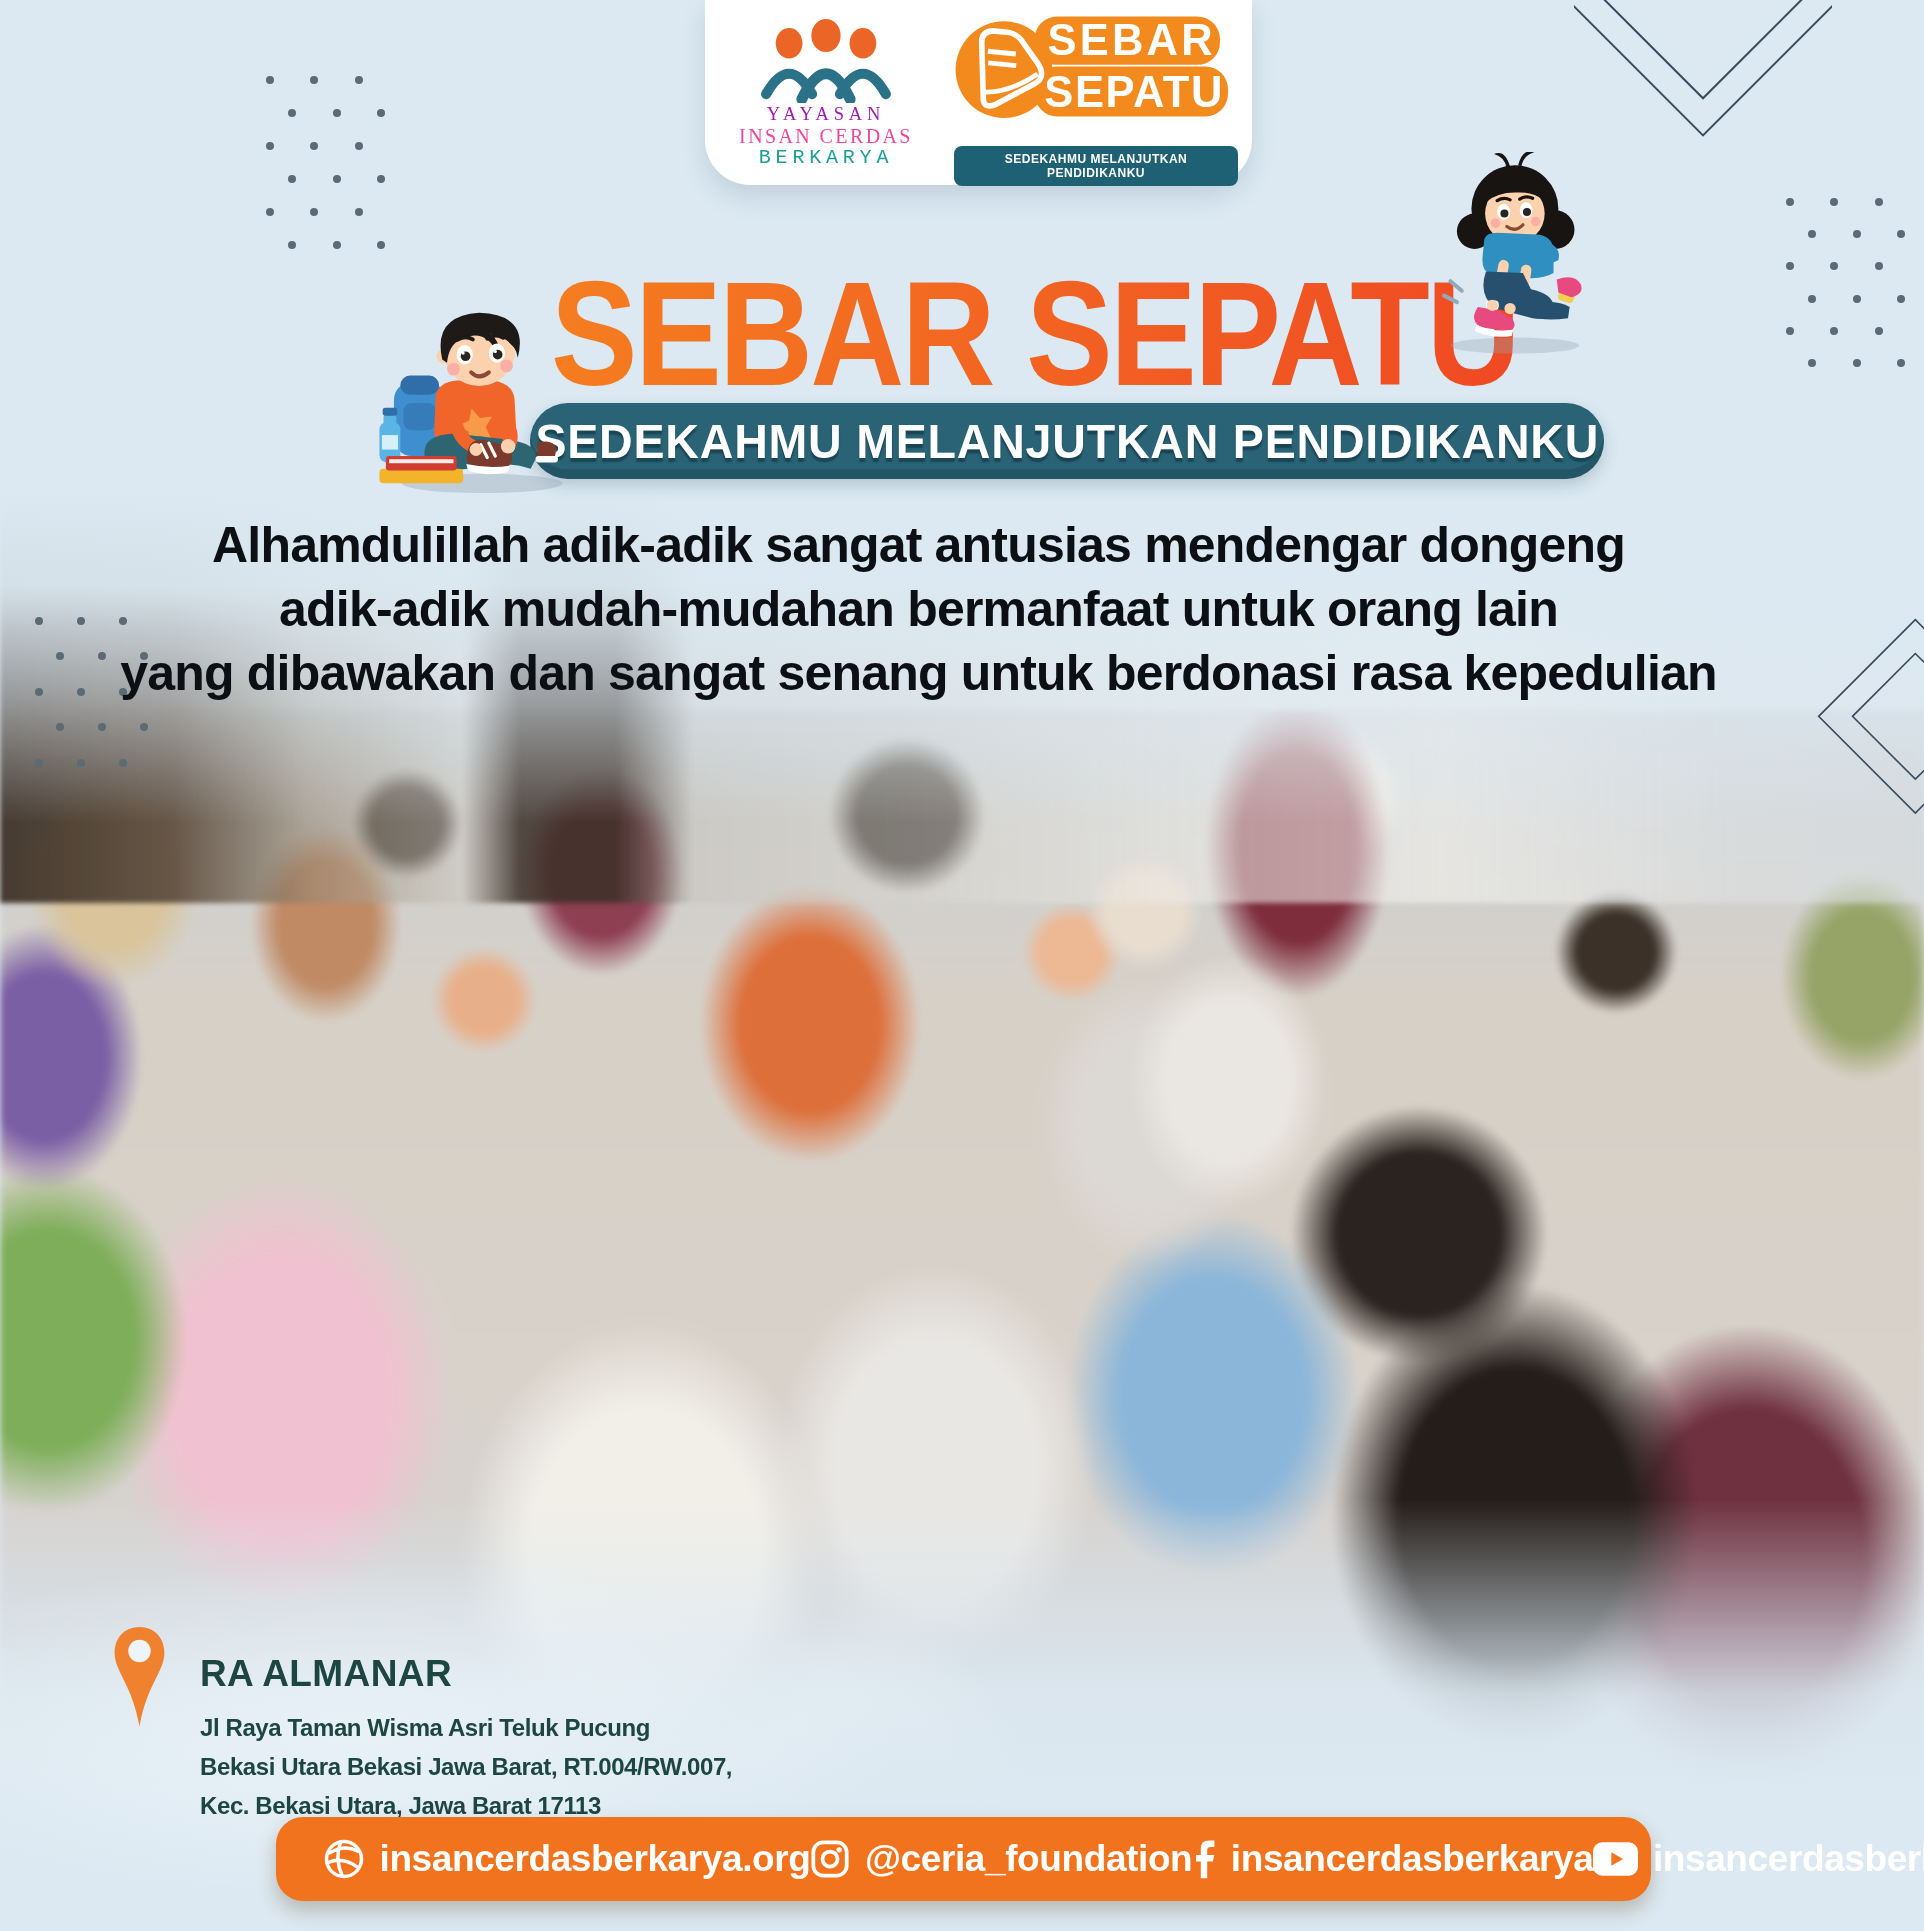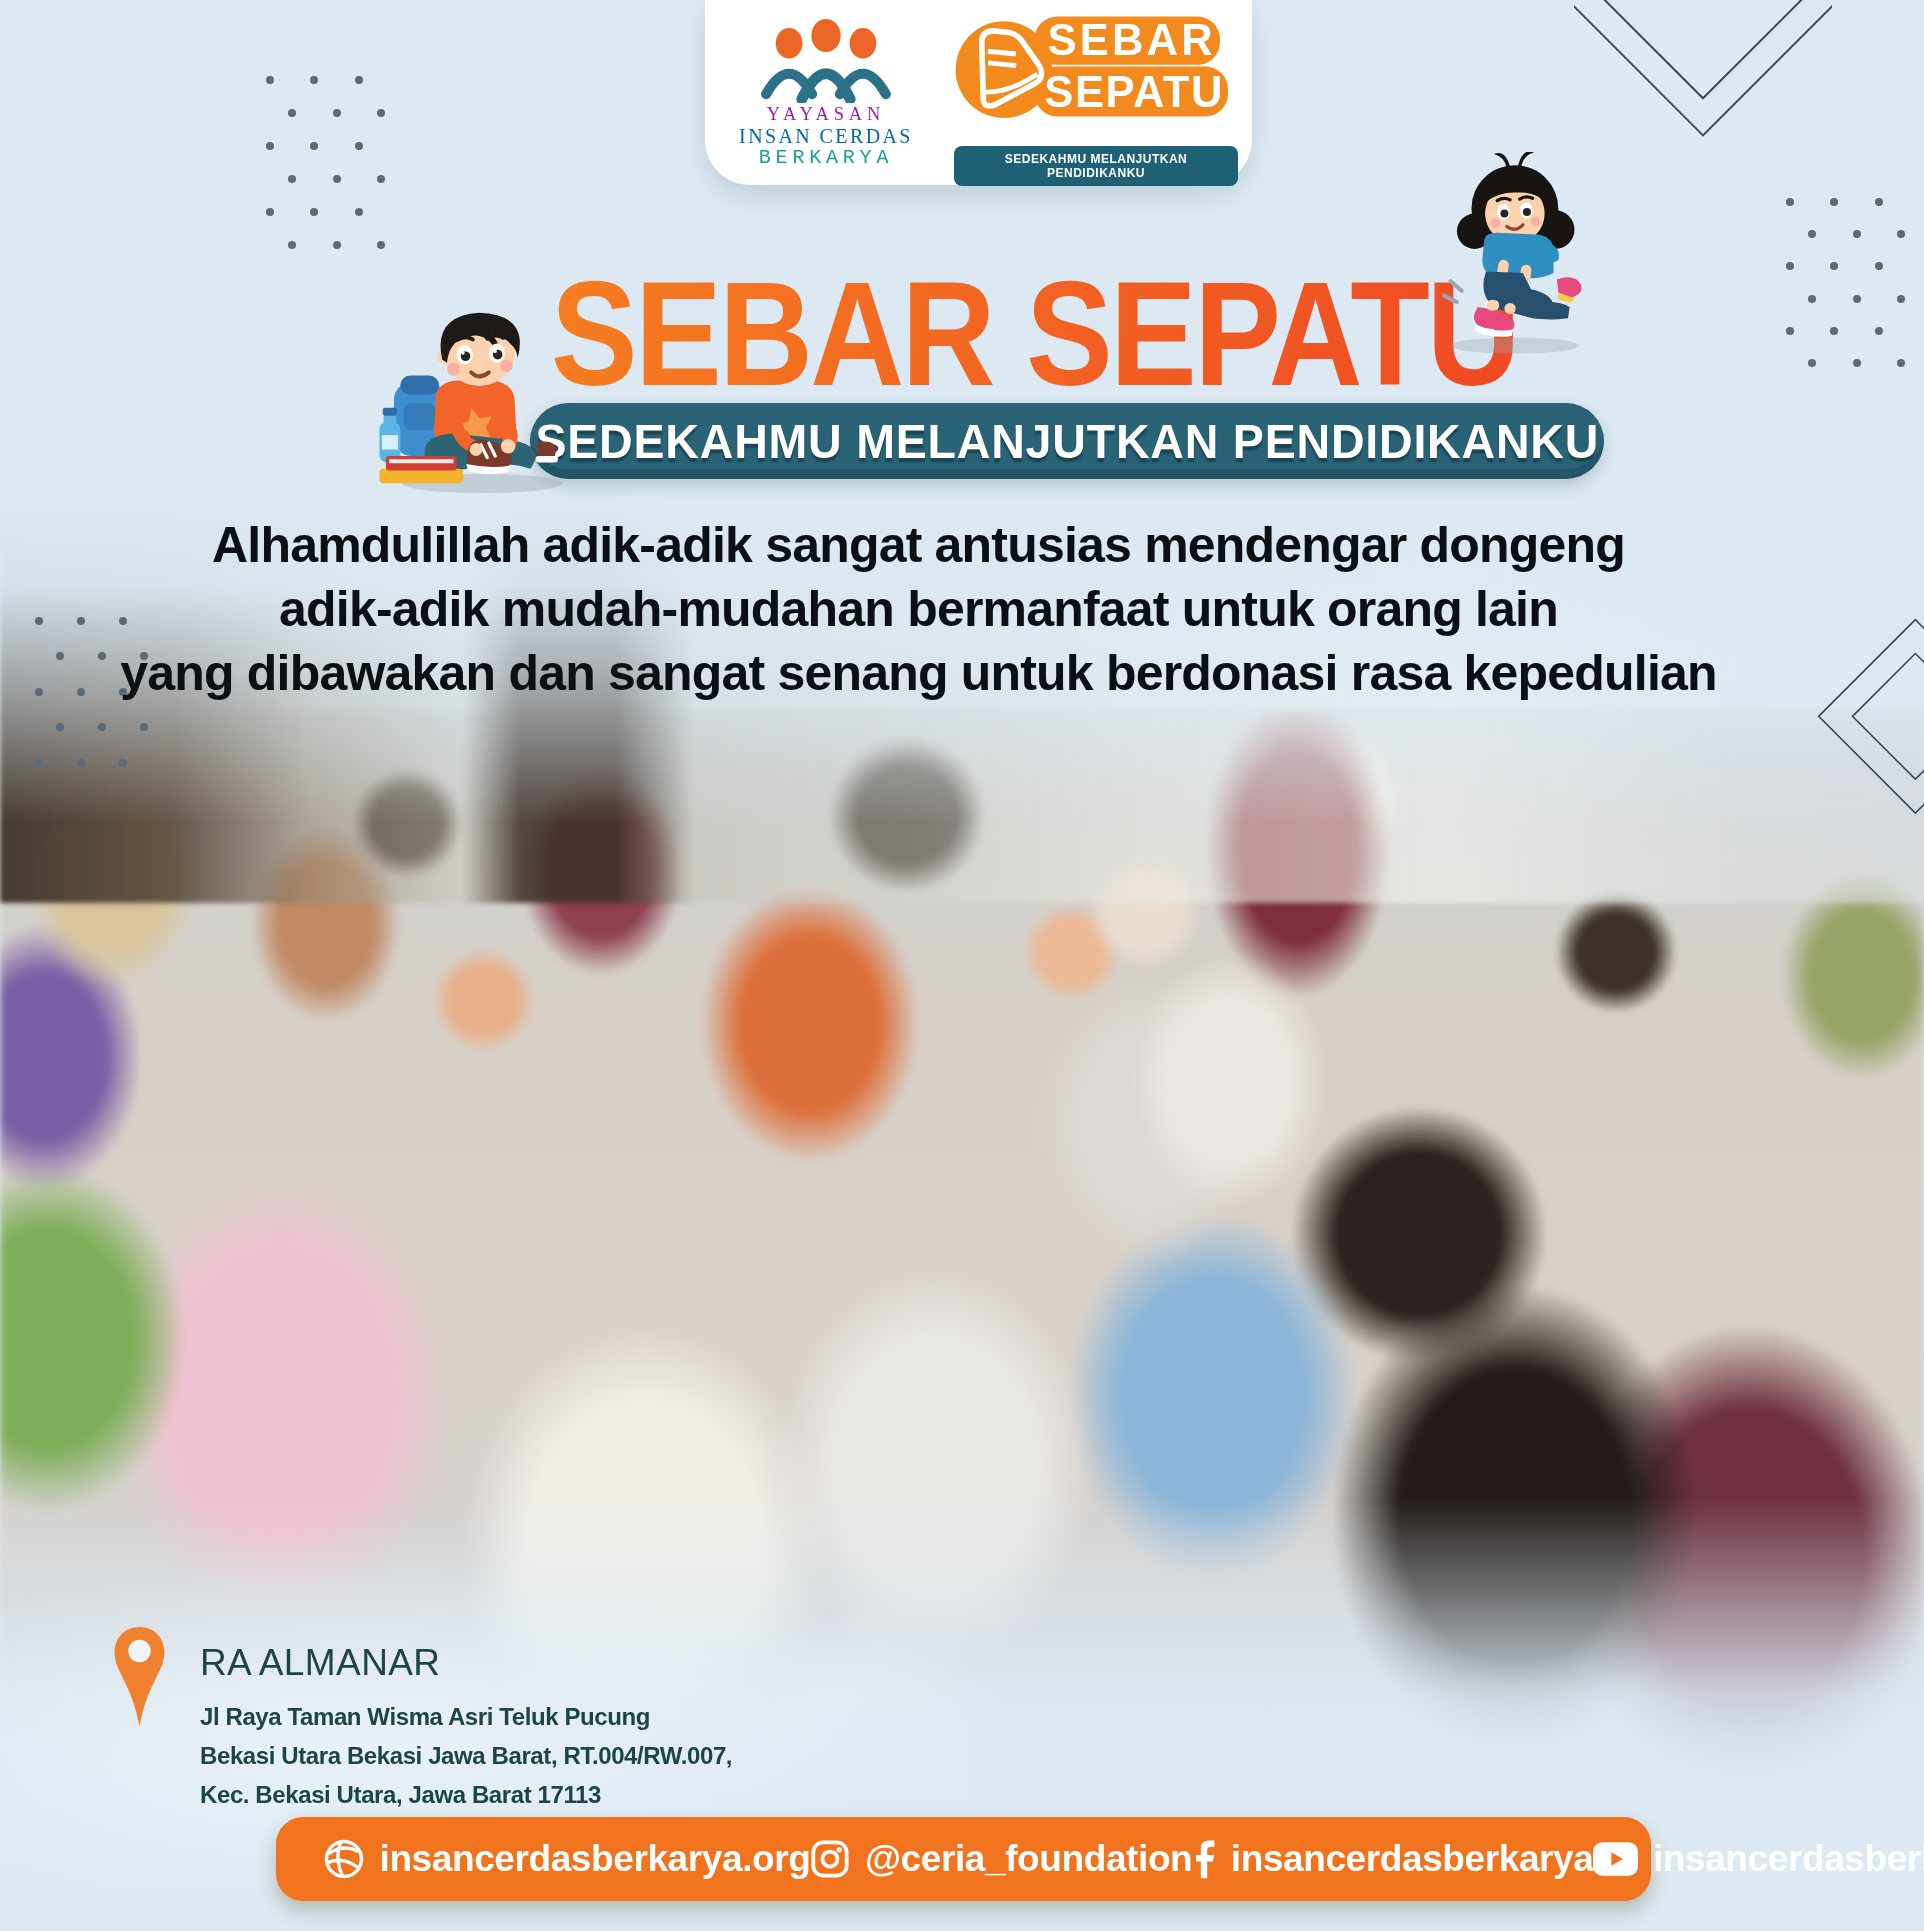--- a/index.html
+++ b/index.html
@@ -59,21 +59,21 @@
   .dots-l{left:35px;top:617px;}
   .diamond{position:absolute;z-index:3;}
 
   
   .top-card{position:absolute;left:705px;top:0;width:547px;height:185px;background:#ffffff;
     border-radius:0 0 45px 45px;box-shadow:0 11.3px 24px rgba(70,100,125,.18);z-index:6;
     display:flex;align-items:center;justify-content:center;gap:21px;padding-top:3.2px;box-sizing:border-box;}
   .logo-yayasan{width:214px;text-align:center;line-height:1.12;}
   .yy-mark{display:block;margin:0 auto 1.6px;}
   .yy-t1{font-family:"Liberation Serif",serif;font-size:18.5px;color:#a21caf;letter-spacing:4.8px;}
-  .yy-t2{font-family:"Liberation Serif",serif;font-size:20px;color:#0369a1;letter-spacing:2.4px;}
+  .yy-t2{font-family:"Liberation Serif",serif;font-size:20px;color:#ec4899;letter-spacing:2.4px;}
   .yy-t3{font-family:Liberation Mono, monospace;font-size:20px;color:#1d9f92;letter-spacing:4.8px;}
   .logo-sebar{width:284px;}
   .ss-banner{margin-top:4px;background:#1f6174;color:#fff;font-size:12px;font-weight:bold;
     letter-spacing:0.5px;text-align:center;padding:6.4px 0;border-radius:8px;}
 
   
   .hero-title{position:absolute;left:72px;top:260px;width:1925px;margin:0;text-align:center;z-index:4;
     font-size:148px;font-weight:bold;line-height:1;letter-spacing:-3.2px;white-space:nowrap;
     transform:scaleX(.88);transform-origin:center top;
     background:linear-gradient(100deg,#f78c1e 5%,#f26522 48%,#ee3a24 95%);
@@ -85,21 +85,21 @@
     transform:scaleX(.97);text-shadow:0 4px 1.6px rgba(10,40,52,.5);}
   .kid-boy{position:absolute;left:379px;top:308px;z-index:5;}
   .kid-girl{position:absolute;left:1436px;top:152px;z-index:5;}
 
   
   .description{position:absolute;left:0;top:513px;width:1837px;z-index:4;text-align:center;
     font-size:50px;font-weight:bold;color:#0c0f14;line-height:64px;letter-spacing:-0.8px;}
 
   
   .venue{position:absolute;left:113px;top:1625px;z-index:5;display:flex;gap:34px;color:#1d4643;}
-  .venue-name{font-size:37px;font-weight:normal;margin-top:17px;letter-spacing:0.4px;}
+  .venue-name{font-size:37px;font-weight:bold;margin-top:28px;letter-spacing:0.4px;}
   .venue-addr{font-size:24px;font-weight:bold;line-height:39px;margin-top:13px;letter-spacing:-0.4px;}
   .date-block{position:absolute;left:1159px;top:1625px;z-index:5;display:flex;align-items:center;gap:27px;}
   .date-text{font-size:44px;font-weight:bold;color:#1d4b45;letter-spacing:-0.4px;}
 
   
   .social-bar{position:absolute;left:276px;top:1817px;width:1375px;height:84px;z-index:5;
     background:#f2731e;border-radius:27px;display:flex;align-items:center;justify-content:space-between;
     padding:0 47px;box-sizing:border-box;box-shadow:0 9.7px 19.3px rgba(90,60,20,.28);}
   .social-item{display:flex;align-items:center;gap:14.5px;color:#fff;font-size:37px;font-weight:bold;letter-spacing:-0.4px;}
   .social-item svg{flex:0 0 auto;}

